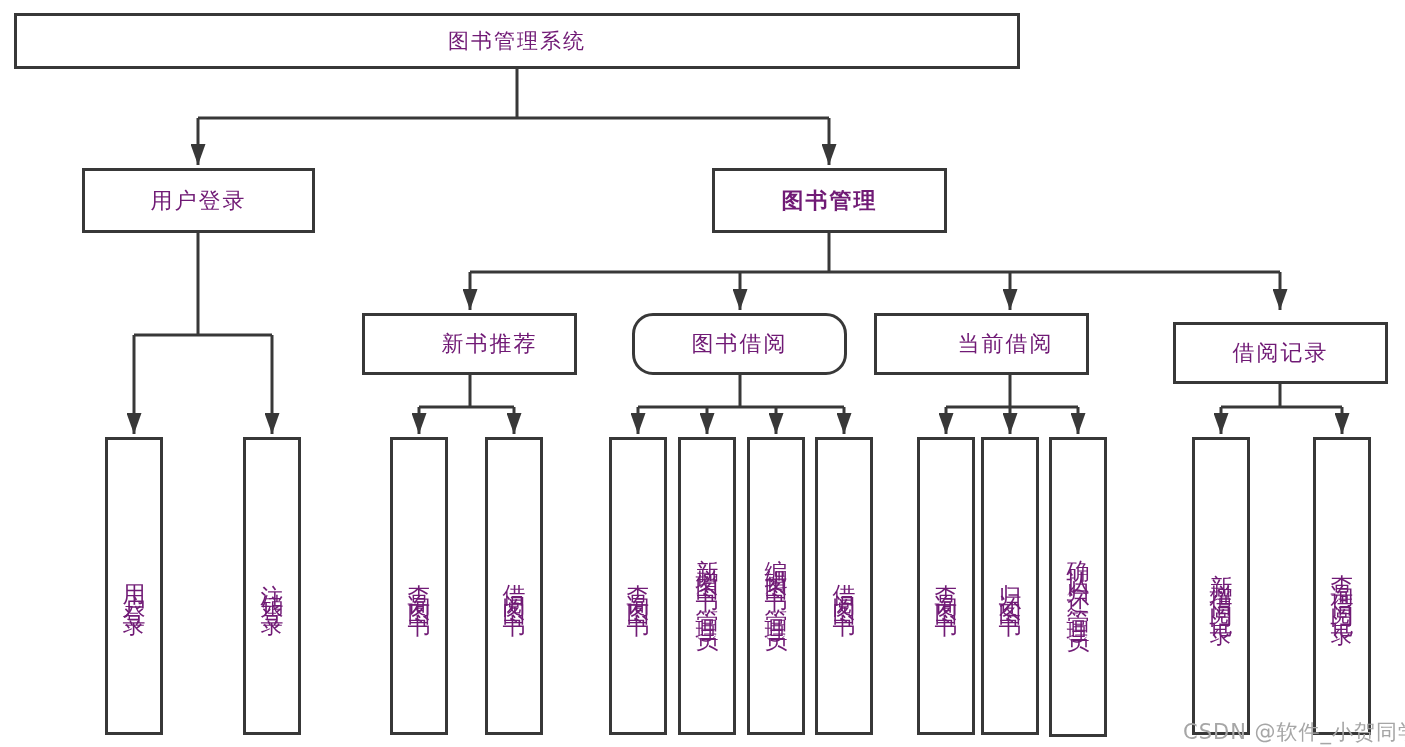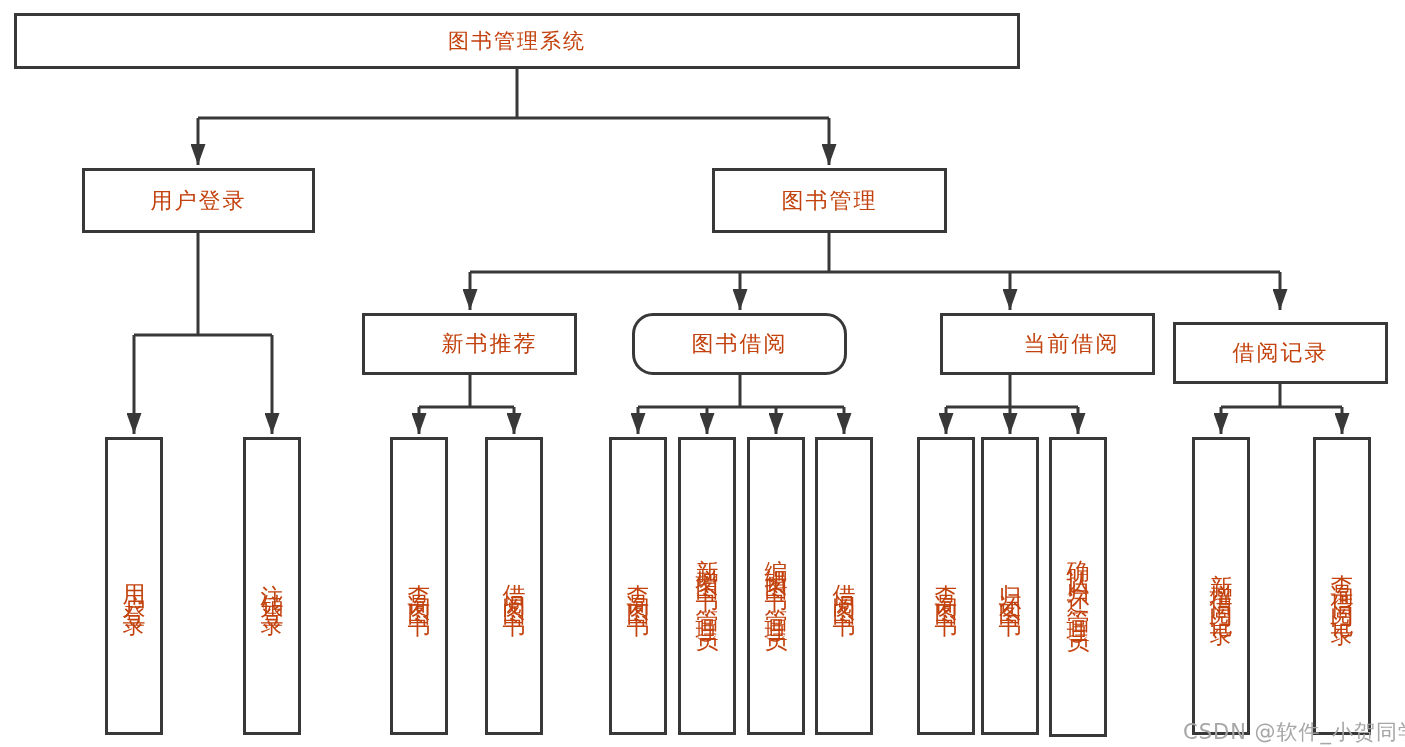--- a/index.html
+++ b/index.html
@@ -5,21 +5,21 @@
   html,body{margin:0;padding:0;background:#ffffff;}
   .stage{
     position:relative;width:1405px;height:747px;background:#ffffff;overflow:hidden;
     font-family:"DejaVu Sans","Liberation Sans",sans-serif;
   }
   svg.conn{position:absolute;left:0;top:0;z-index:1;}
   .box{
     position:absolute;z-index:2;background:#ffffff;
     border:3px solid #383838;box-sizing:border-box;
     display:flex;align-items:center;justify-content:center;
-    color:#c2410c;
+    color:#701a75;
   }
   .box.h{font-size:22px;letter-spacing:2px;white-space:nowrap;font-weight:500;}
   .box.root{font-size:21px;}
   .box.v{font-size:23px;}
   .box.v .vt{
     writing-mode:vertical-rl;text-orientation:mixed;
     letter-spacing:10px;line-height:1;font-weight:500;
   }
   .wm{
     position:absolute;z-index:3;left:1183px;top:718px;
@@ -65,25 +65,25 @@
       <line x1="1010" y1="407" x2="1010" y2="434"></line>
       <line x1="1078" y1="407" x2="1078" y2="434"></line>
       <line x1="1221" y1="407" x2="1221" y2="434"></line>
       <line x1="1342" y1="407" x2="1342" y2="434"></line>
     </g>
   </svg>
 
   <div class="box h root" style="left:14px;top:13px;width:1006px;height:56px;">图书管理系统</div>
 
   <div class="box h" style="left:82px;top:168px;width:233px;height:65px;">用户登录</div>
-  <div class="box h" style="left:712px;top:168px;width:235px;height:65px;">图书管理</div>
+  <div class="box h" style="left:712px;top:168px;width:235px;height:65px;font-weight:bold;">图书管理</div>
 
   <div class="box h" style="left:362px;top:313px;width:215px;height:62px;padding-left:40px;">新书推荐</div>
   <div class="box h" style="left:632px;top:313px;width:215px;height:62px;border-radius:21px;">图书借阅</div>
-  <div class="box h" style="left:940px;top:313px;width:215px;height:62px;padding-left:48px;">当前借阅</div>
+  <div class="box h" style="left:874px;top:313px;width:215px;height:62px;padding-left:48px;">当前借阅</div>
   <div class="box h" style="left:1173px;top:322px;width:215px;height:62px;">借阅记录</div>
 
   <div class="box v" style="left:105px;top:437px;width:58px;height:298px;">
     <span class="vt">用户登录</span>
   </div>
   <div class="box v" style="left:243px;top:437px;width:58px;height:298px;">
     <span class="vt">注销登录</span>
   </div>
 
   <div class="box v" style="left:390px;top:437px;width:58px;height:298px;">

